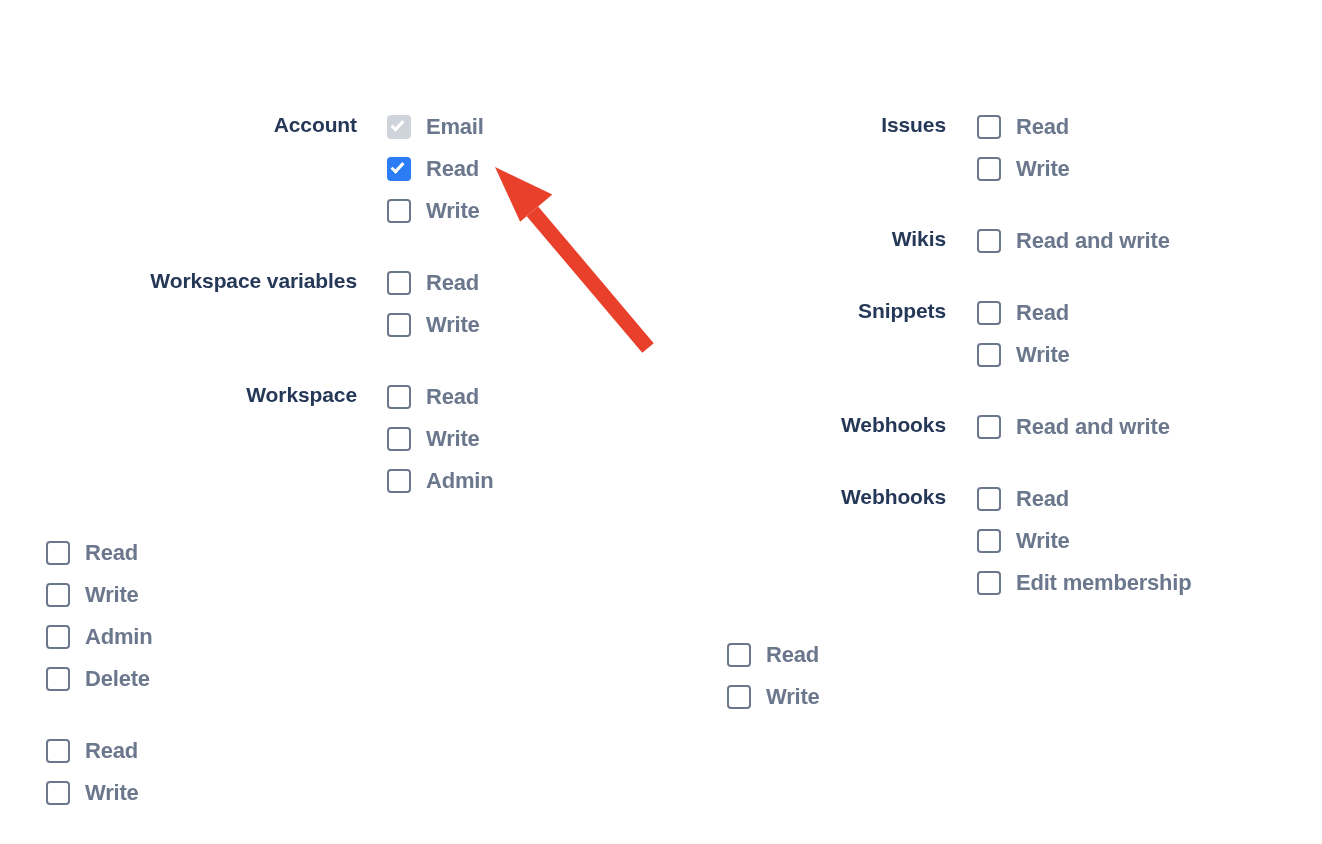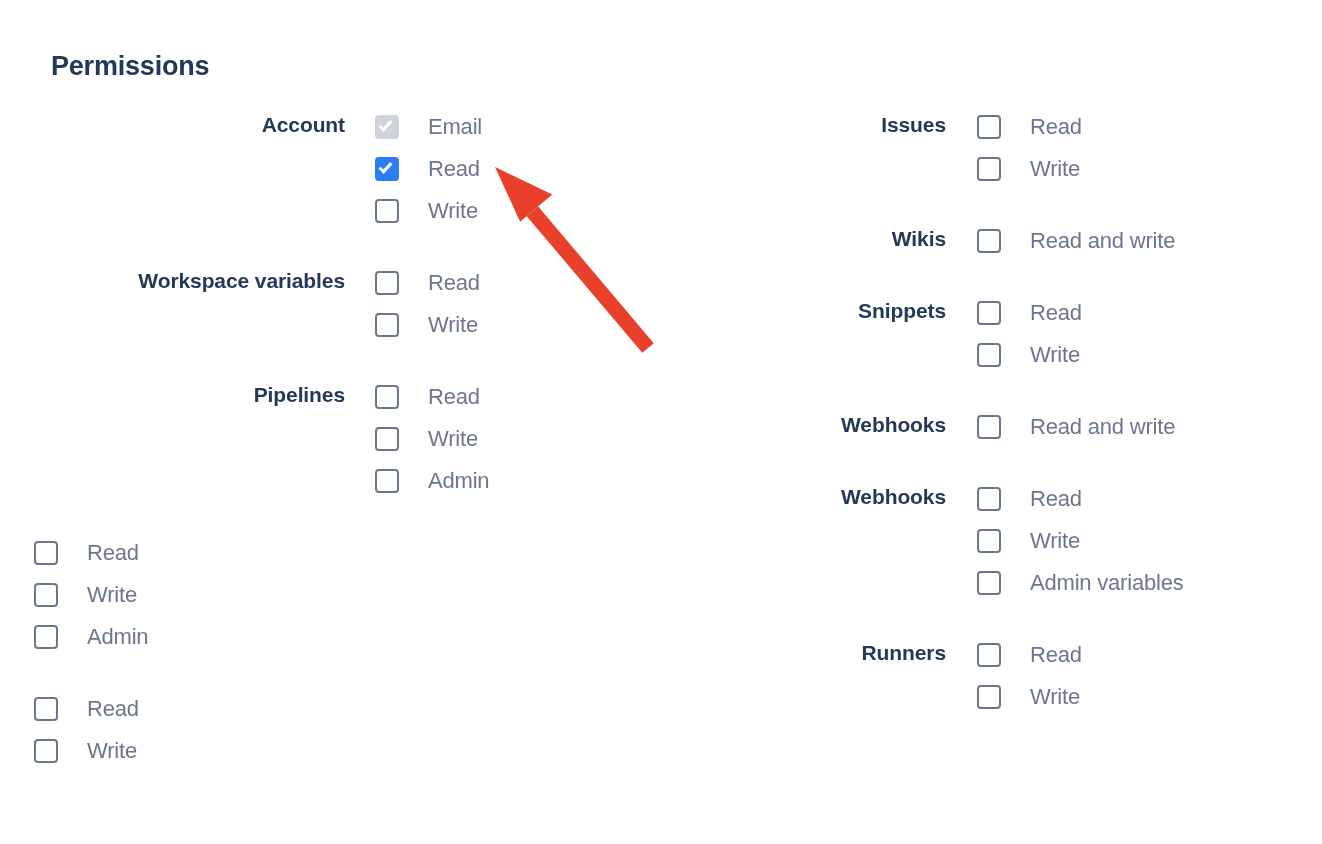--- a/index.html
+++ b/index.html
@@ -47,21 +47,21 @@
     top: 0;
   }
   .col-left  { left: 0px;   width: 660px; }
   .col-right { left: 696px; width: 662px; }
 
   .group {
     display: flex;
     align-items: flex-start;
     margin-bottom: 30px;
   }
-  .col-left  .group { padding-left: 4px; }
+  .col-left  .group { padding-left: 16px; }
 
   .group-label {
     flex: 0 0 auto;
     font-size: 21px;
     font-weight: bold;
     color: #253858;
     text-align: right;
     line-height: 27px;
     padding-top: 5px;
     letter-spacing: -0.1px;
@@ -110,23 +110,23 @@
     width: 7px;
     height: 13px;
     border: solid #ffffff;
     border-width: 0 3px 3px 0;
     transform: rotate(43deg);
   }
   .checkbox.checked .tick,
   .checkbox.disabled .tick { display: block; }
 
   .option-label {
-    margin-left: 29px;
+    margin-left: 15px;
     font-size: 22px;
-    font-weight: normal;
+    font-weight: bold;
     color: #6b778c;
     line-height: 26px;
     white-space: nowrap;
     cursor: pointer;
     letter-spacing: -0.2px;
   }
 
   
   .annotation-arrow {
     position: absolute;
@@ -135,21 +135,20 @@
     width: 200px;
     height: 215px;
     pointer-events: none;
   }
 </style>
 </head>
 <body>
 
 <div class="page">
 
-  <div class="page-title">Permissions</div>
 
   <div class="columns">
     <div class="col col-left">
         <div class="group">
           <div class="group-label">Account</div>
           <div class="options">
             <div class="option-row">
               <span class="checkbox disabled">
                 <span class="tick"></span>
               </span>
@@ -174,21 +173,21 @@
               <span class="checkbox"></span>
               <span class="option-label">Read</span>
             </div>
             <div class="option-row">
               <span class="checkbox"></span>
               <span class="option-label">Write</span>
             </div>
           </div>
         </div>
         <div class="group">
-          <div class="group-label">Pipelines</div>
+          <div class="group-label">Workspace</div>
           <div class="options">
             <div class="option-row">
               <span class="checkbox"></span>
               <span class="option-label">Read</span>
             </div>
             <div class="option-row">
               <span class="checkbox"></span>
               <span class="option-label">Write</span>
             </div>
             <div class="option-row">
@@ -203,20 +202,24 @@
               <span class="checkbox"></span>
               <span class="option-label">Read</span>
             </div>
             <div class="option-row">
               <span class="checkbox"></span>
               <span class="option-label">Write</span>
             </div>
             <div class="option-row">
               <span class="checkbox"></span>
               <span class="option-label">Admin</span>
+            </div>
+            <div class="option-row">
+              <span class="checkbox"></span>
+              <span class="option-label">Delete</span>
             </div>
           </div>
         </div>
         <div class="group">
           <div class="options">
             <div class="option-row">
               <span class="checkbox"></span>
               <span class="option-label">Read</span>
             </div>
             <div class="option-row">
@@ -277,26 +280,25 @@
             <div class="option-row">
               <span class="checkbox"></span>
               <span class="option-label">Read</span>
             </div>
             <div class="option-row">
               <span class="checkbox"></span>
               <span class="option-label">Write</span>
             </div>
             <div class="option-row">
               <span class="checkbox"></span>
-              <span class="option-label">Admin variables</span>
-            </div>
-          </div>
-        </div>
-        <div class="group">
-          <div class="group-label">Runners</div>
+              <span class="option-label">Edit membership</span>
+            </div>
+          </div>
+        </div>
+        <div class="group">
           <div class="options">
             <div class="option-row">
               <span class="checkbox"></span>
               <span class="option-label">Read</span>
             </div>
             <div class="option-row">
               <span class="checkbox"></span>
               <span class="option-label">Write</span>
             </div>
           </div>

